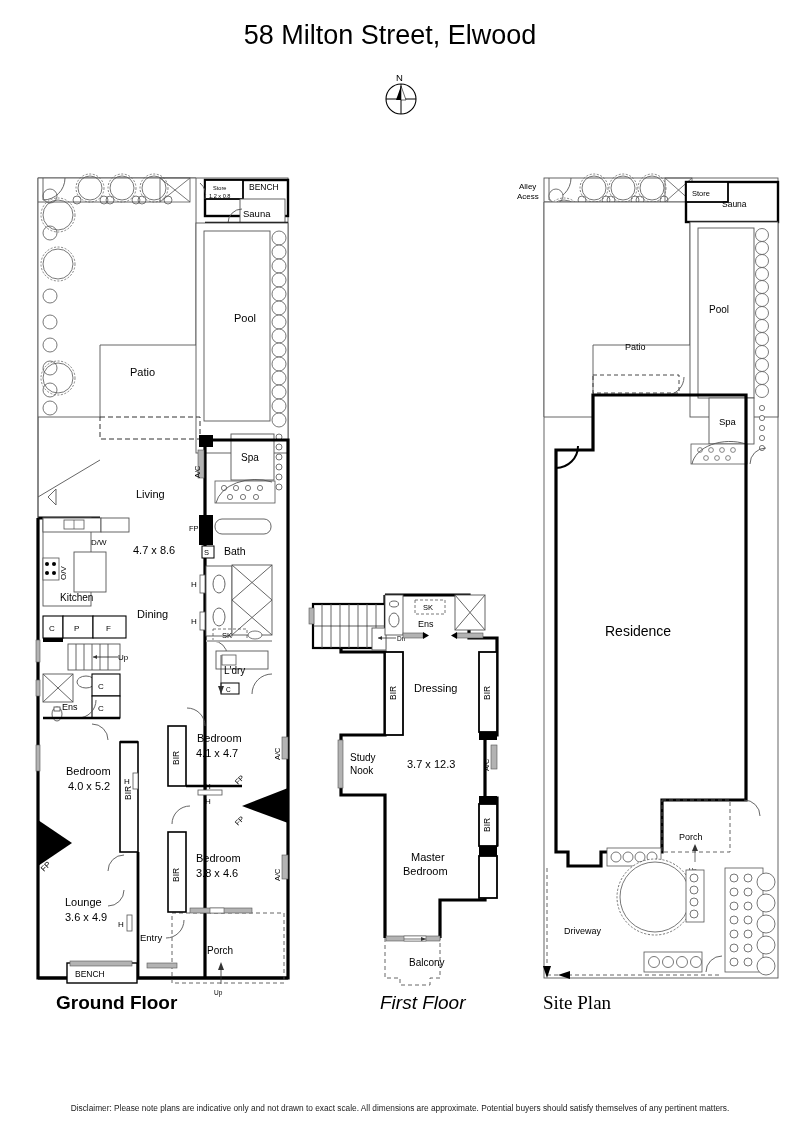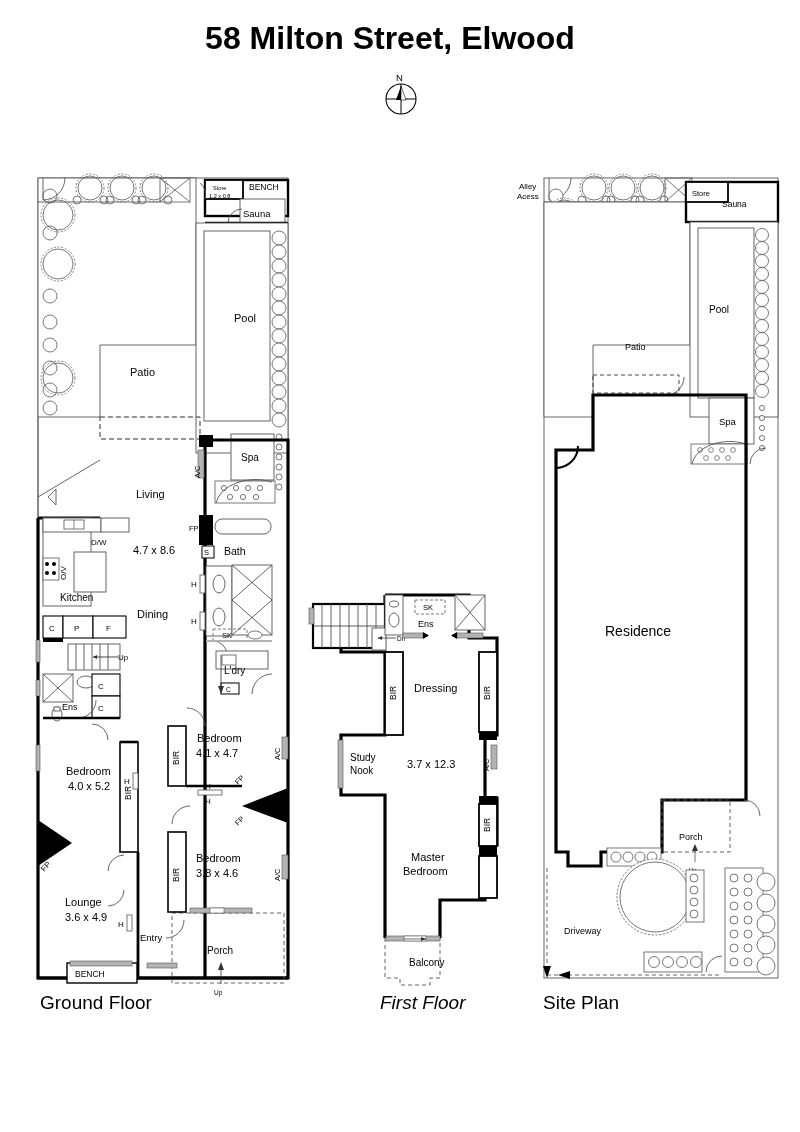--- a/index.html
+++ b/index.html
@@ -3,21 +3,21 @@
 <meta charset="utf-8">
 <style>
   html,body{margin:0;padding:0;background:#ffffff;}
   body{
     width:800px;height:1132px;position:relative;overflow:hidden;
     font-family:"Liberation Sans", sans-serif; color:#000;
   }
   #page{position:absolute;inset:0;}
   .title{
     position:absolute;top:20px;left:0;width:780px;text-align:center;
-    font-size:32px;font-weight:700;letter-spacing:0px;
+    font-size:27px;font-weight:400;letter-spacing:0px;
   }
   .disclaimer{
     position:absolute;left:0;top:1103px;width:800px;text-align:center;
     font-size:8.3px;color:#1a1a1a;
   }
   .plan-label{
     position:absolute;font-size:19px;font-weight:400;
   }
   svg{position:absolute;left:0;top:0;}
   text{font-family:"Liberation Sans", sans-serif;fill:#000;}
@@ -614,17 +614,18 @@
       <g stroke="#555" stroke-width="0.9" fill="none" stroke-dasharray="4,3">
         <line x1="547" y1="868" x2="547" y2="970"></line>
         <line x1="547" y1="975" x2="720" y2="975"></line>
       </g>
       <polygon points="547,978 543,966 551,966" fill="#000"></polygon>
       <polygon points="558,975 570,971 570,979" fill="#000"></polygon>
     </g>
 
   </svg>
 
-  <div class="plan-label" style="left:40px;top:992px;">Ground Floor</div>
+  <div class="plan-label" style="left:56px;top:992px;font-weight:bold;">Ground Floor</div>
   <div class="plan-label" style="left:380px;top:992px;font-style:italic;">First Floor</div>
-  <div class="plan-label" style="left:543px;top:992px;">Site Plan</div>
-
+  <div class="plan-label" style="left:543px;top:992px;font-family:Liberation Serif, serif;">Site Plan</div>
+
+  <div class="disclaimer">Disclaimer: Please note plans are indicative only and not drawn to exact scale. All dimensions are approximate. Potential buyers should satisfy themselves of any pertinent matters.</div>
 </div>
 
 </body></html>

